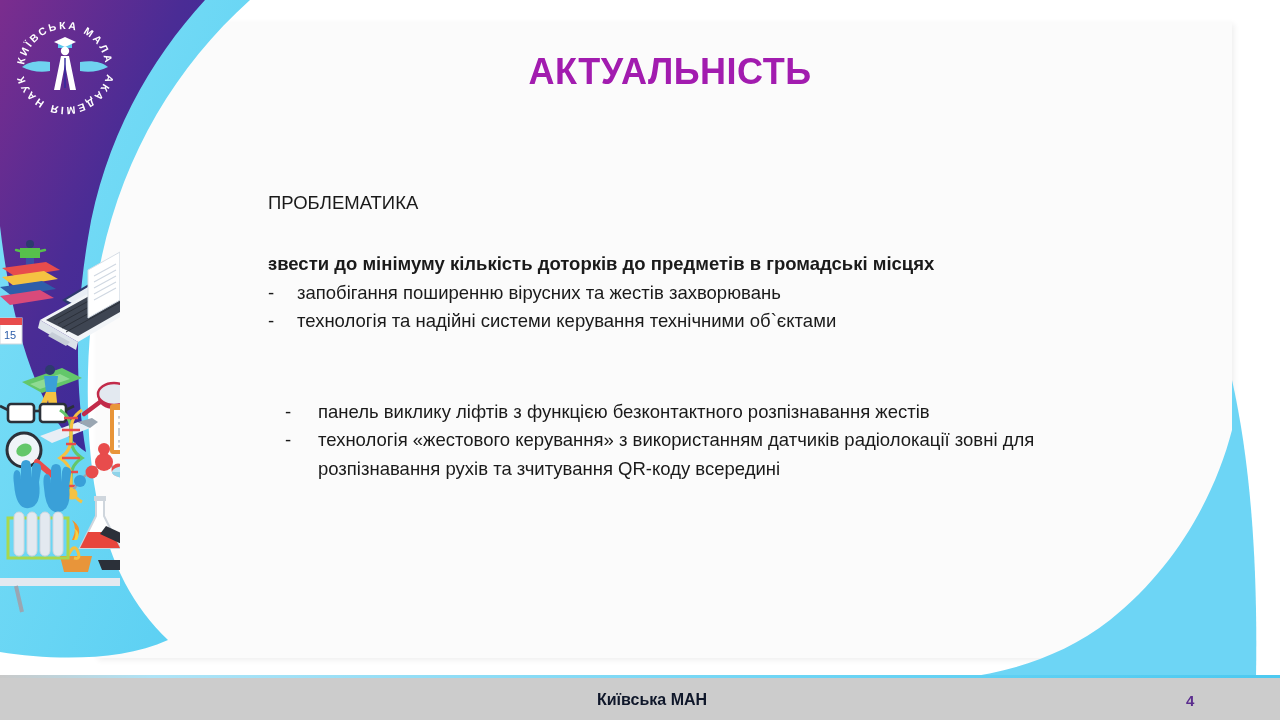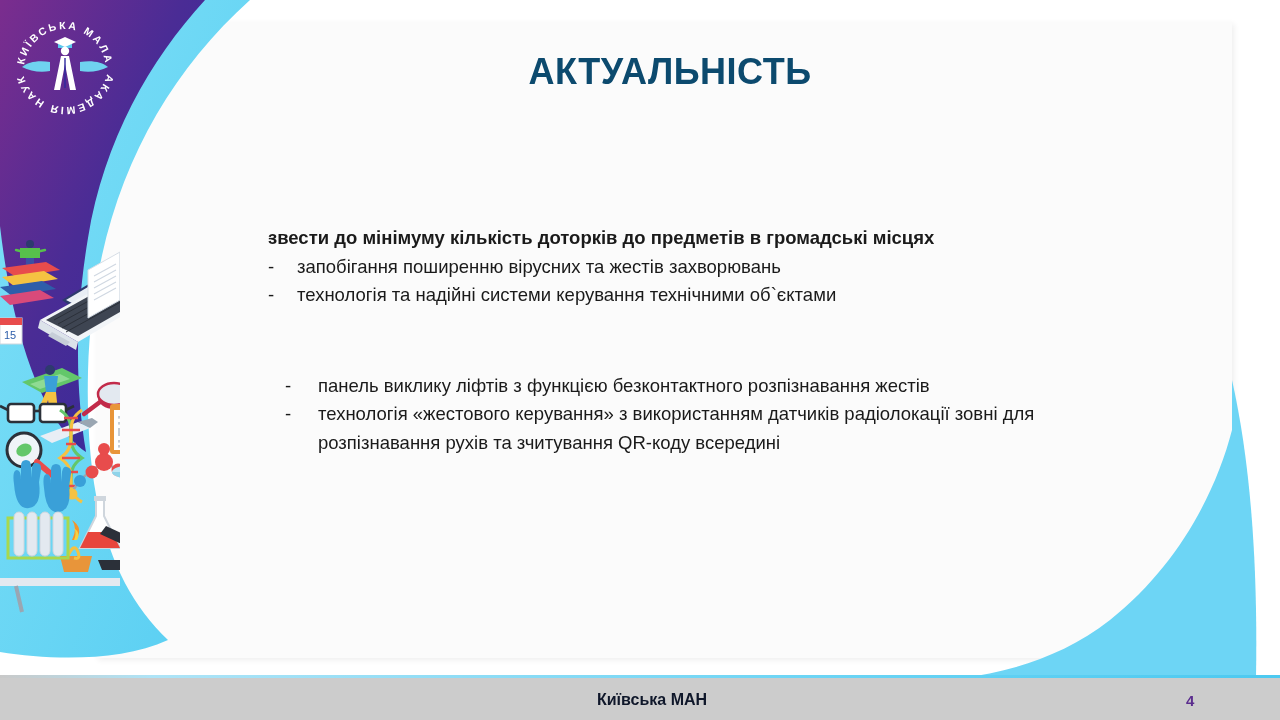--- a/index.html
+++ b/index.html
@@ -42,21 +42,21 @@
   
   .slide-title {
     position: absolute;
     left: 300px;
     top: 51px;
     width: 740px;
     text-align: center;
     font-size: 36px;
     font-weight: bold;
     letter-spacing: 0.5px;
-    color: #0c4a6e;
+    color: #a21caf;
     z-index: 6;
     white-space: nowrap;
   }
 
   
   .body-area {
     position: absolute;
     left: 268px;
     top: 190px;
     width: 840px;
@@ -381,20 +381,21 @@
         <path d="M0,578 L160,578 L160,586 L0,586 Z" fill="#E3E9F0"></path>
         <path d="M16,586 L22,612 M140,586 L134,612" stroke="#9AA6B2" stroke-width="4"></path>
       </g>
     </g>
   </svg>
 
   <div class="slide-title">АКТУАЛЬНІСТЬ</div>
 
   <div class="body-area">
 
+    <div class="section-head">ПРОБЛЕМАТИКА</div>
 
     <div class="gap-lg"></div>
 
     <ul class="bullet-list list-problem">
       <li class="bullet-row">
         <span class="bullet-dash">-</span>
         <span class="bullet-text flush-wrap">звести до мінімуму кількість доторків до предметів в громадські місцях</span>
       </li>
       <li class="bullet-row">
         <span class="bullet-dash">-</span>

